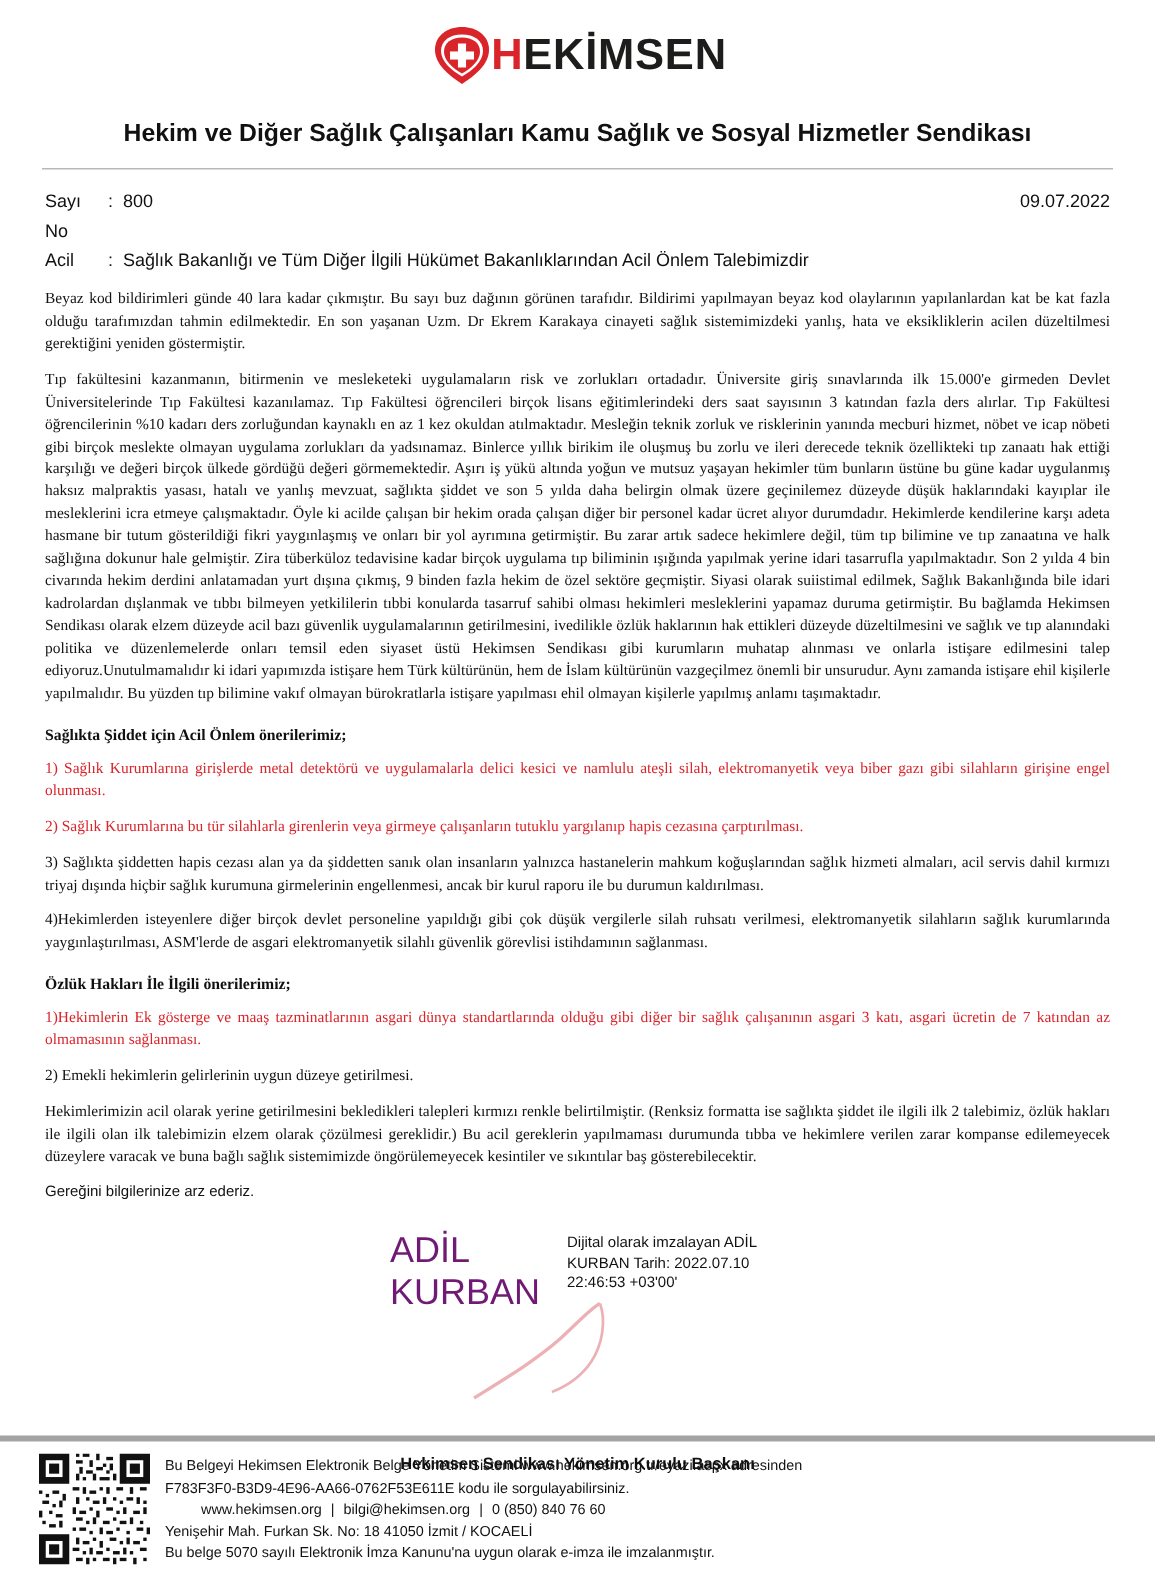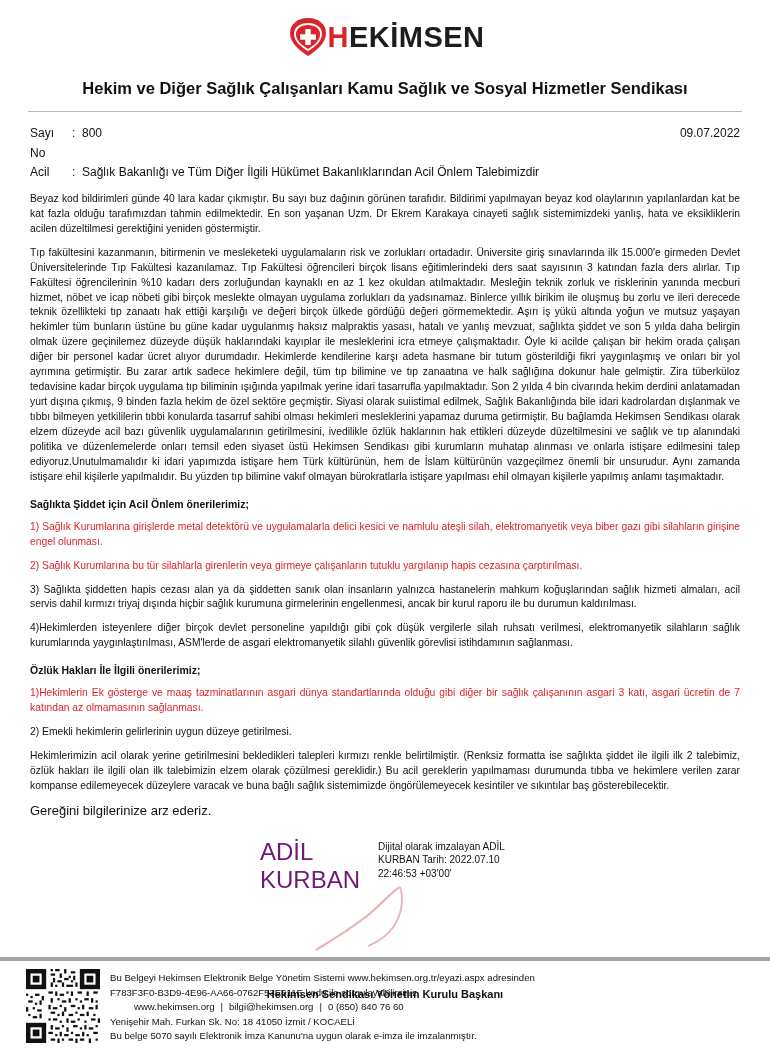--- a/index.html
+++ b/index.html
@@ -74,20 +74,21 @@
   .meta-value { flex: 1 1 auto; }
   .meta-date { margin-left: auto; text-align: left; white-space: nowrap; }
 
   
   .content {
     margin: 10px 30px 0 30px;
     font-size: 10.3px;
     line-height: 1.45;
     text-align: justify;
     color: #111;
+    font-family: Liberation Serif, serif;
   }
   .content p { margin: 0 0 9px 0; }
   .sec-head {
     font-weight: bold;
     font-size: 10.5px;
     margin: 12px 0 8px 0;
   }
   .red { color: #d9242a; }
   .item { margin: 0 0 9px 0; }
 
@@ -119,21 +120,21 @@
   .sig-swoosh {
     position: absolute;
     left: 282px;
     top: 52px;
     width: 120px;
     height: 70px;
     opacity: 0.85;
   }
   .closing {
     margin: 0 30px;
-    font-size: 13px;
+    font-size: 10px;
   }
   .sig-title {
     text-align: center;
     font-weight: bold;
     font-size: 11px;
     margin: 36px 30px 0 30px;
   }
 
   
   .footer {

